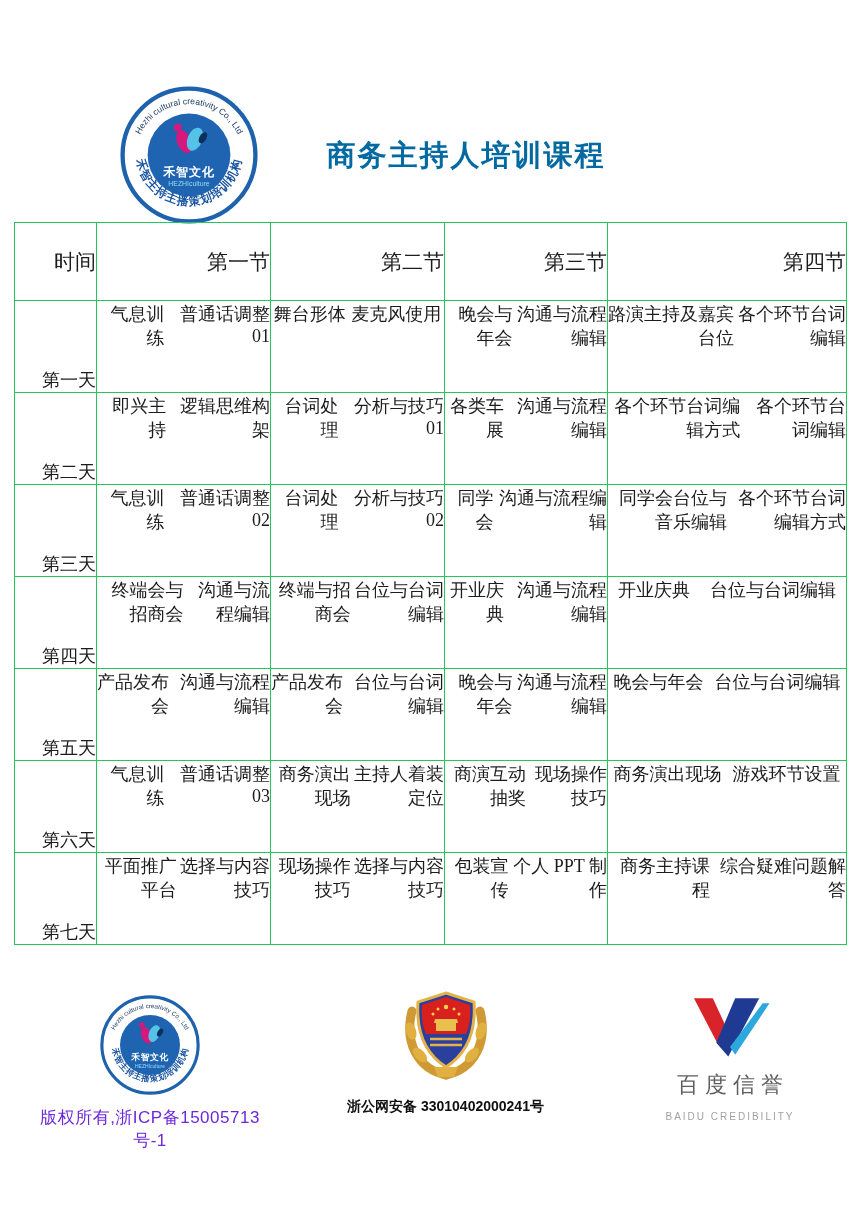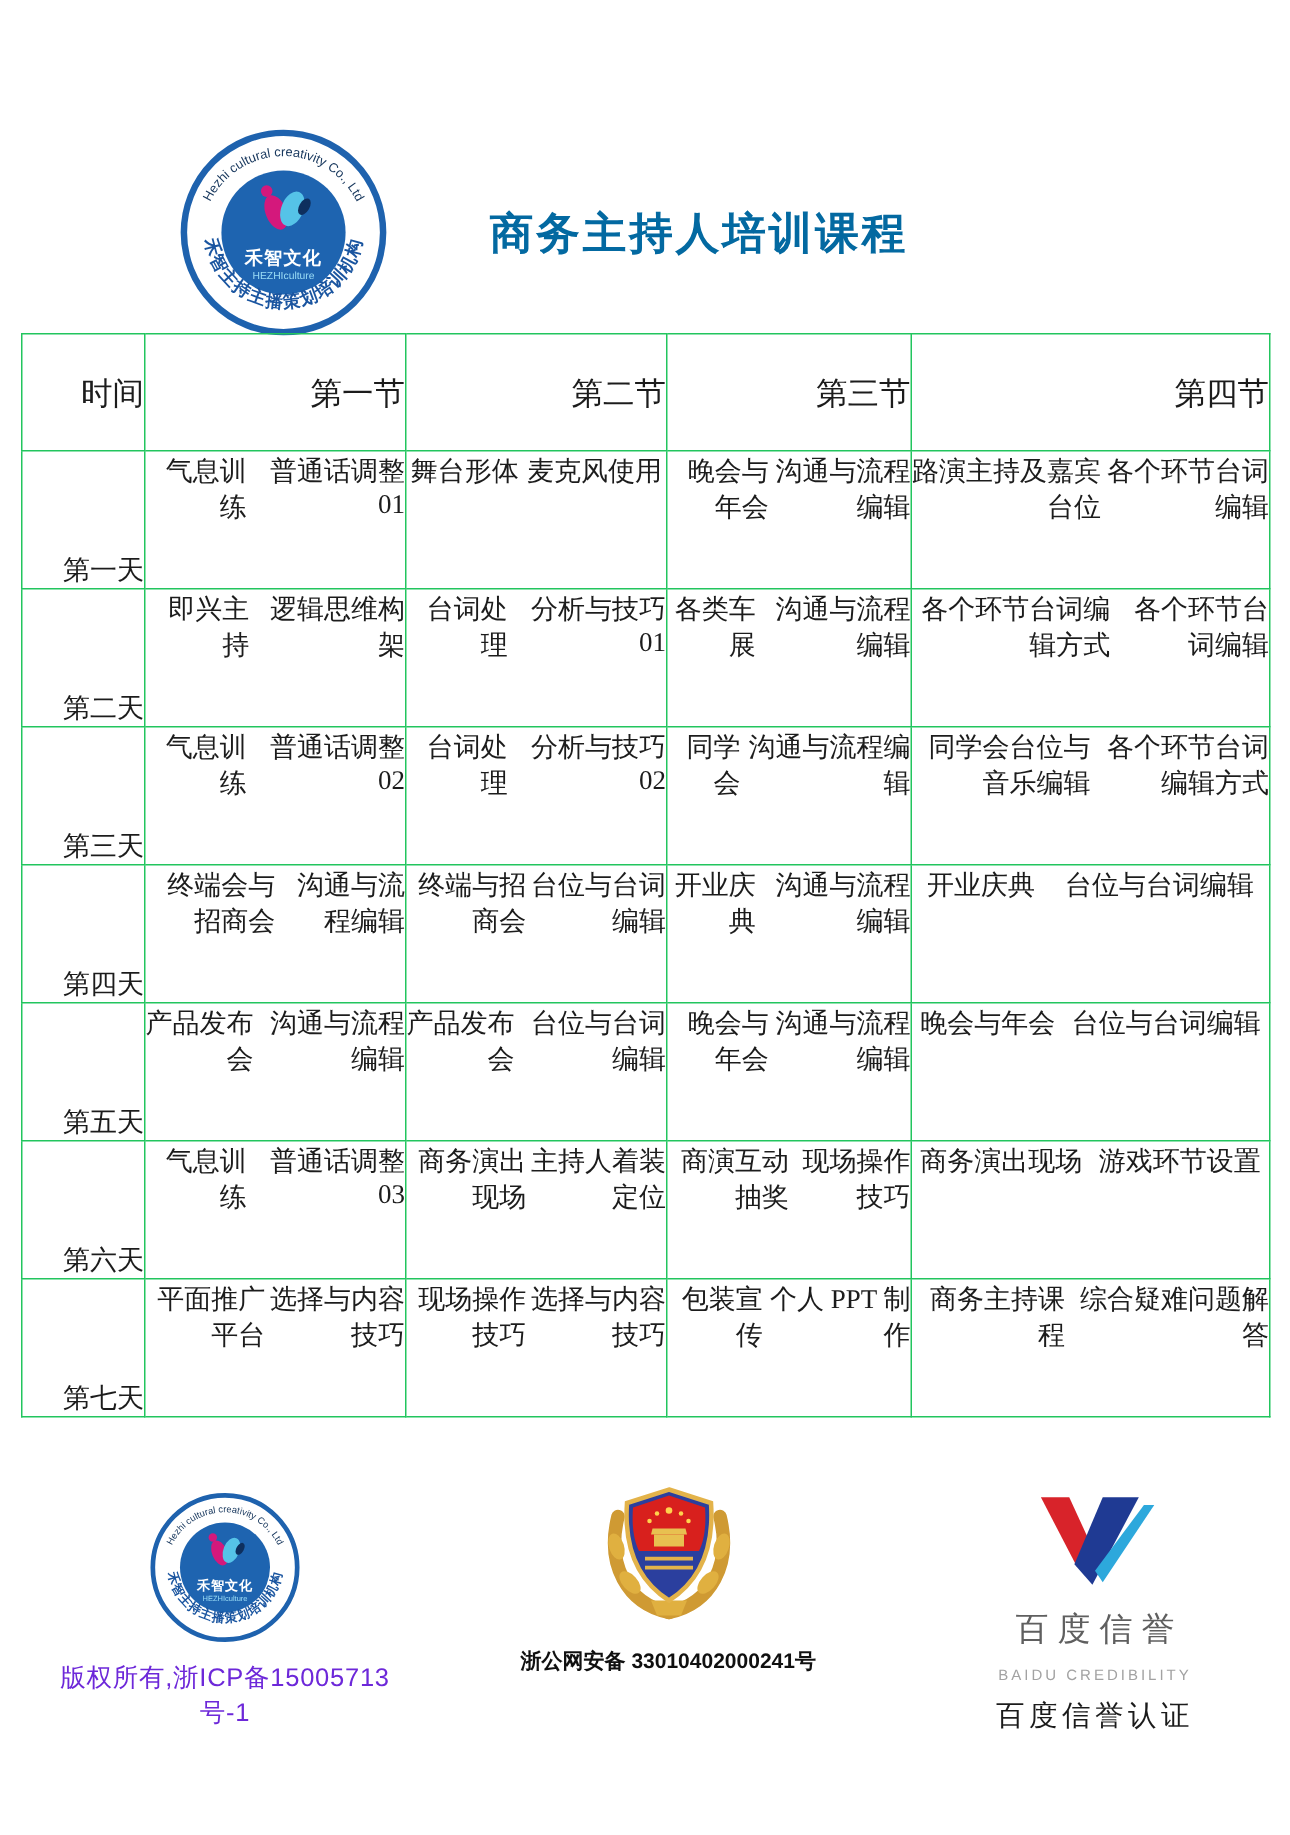--- a/index.html
+++ b/index.html
@@ -329,16 +329,15 @@
   </div>
 
   <div class="f-right">
     <svg viewBox="0 0 100 78" width="86" height="67">
       <polygon points="8,6 30,6 47,43 36,60" fill="#d8232a"></polygon>
       <polygon points="56,6 84,6 48,74 34,58" fill="#1f3a93"></polygon>
       <polygon points="88,12 96,12 56,72 50,63" fill="#2da8dc"></polygon>
     </svg>
     <div class="baidu-cn">百度信誉</div>
     <div class="baidu-en">BAIDU CREDIBILITY</div>
-    <div class="baidu-cert">百度信誉认证</div>
   </div>
 
 </div>
 
 </body></html>

